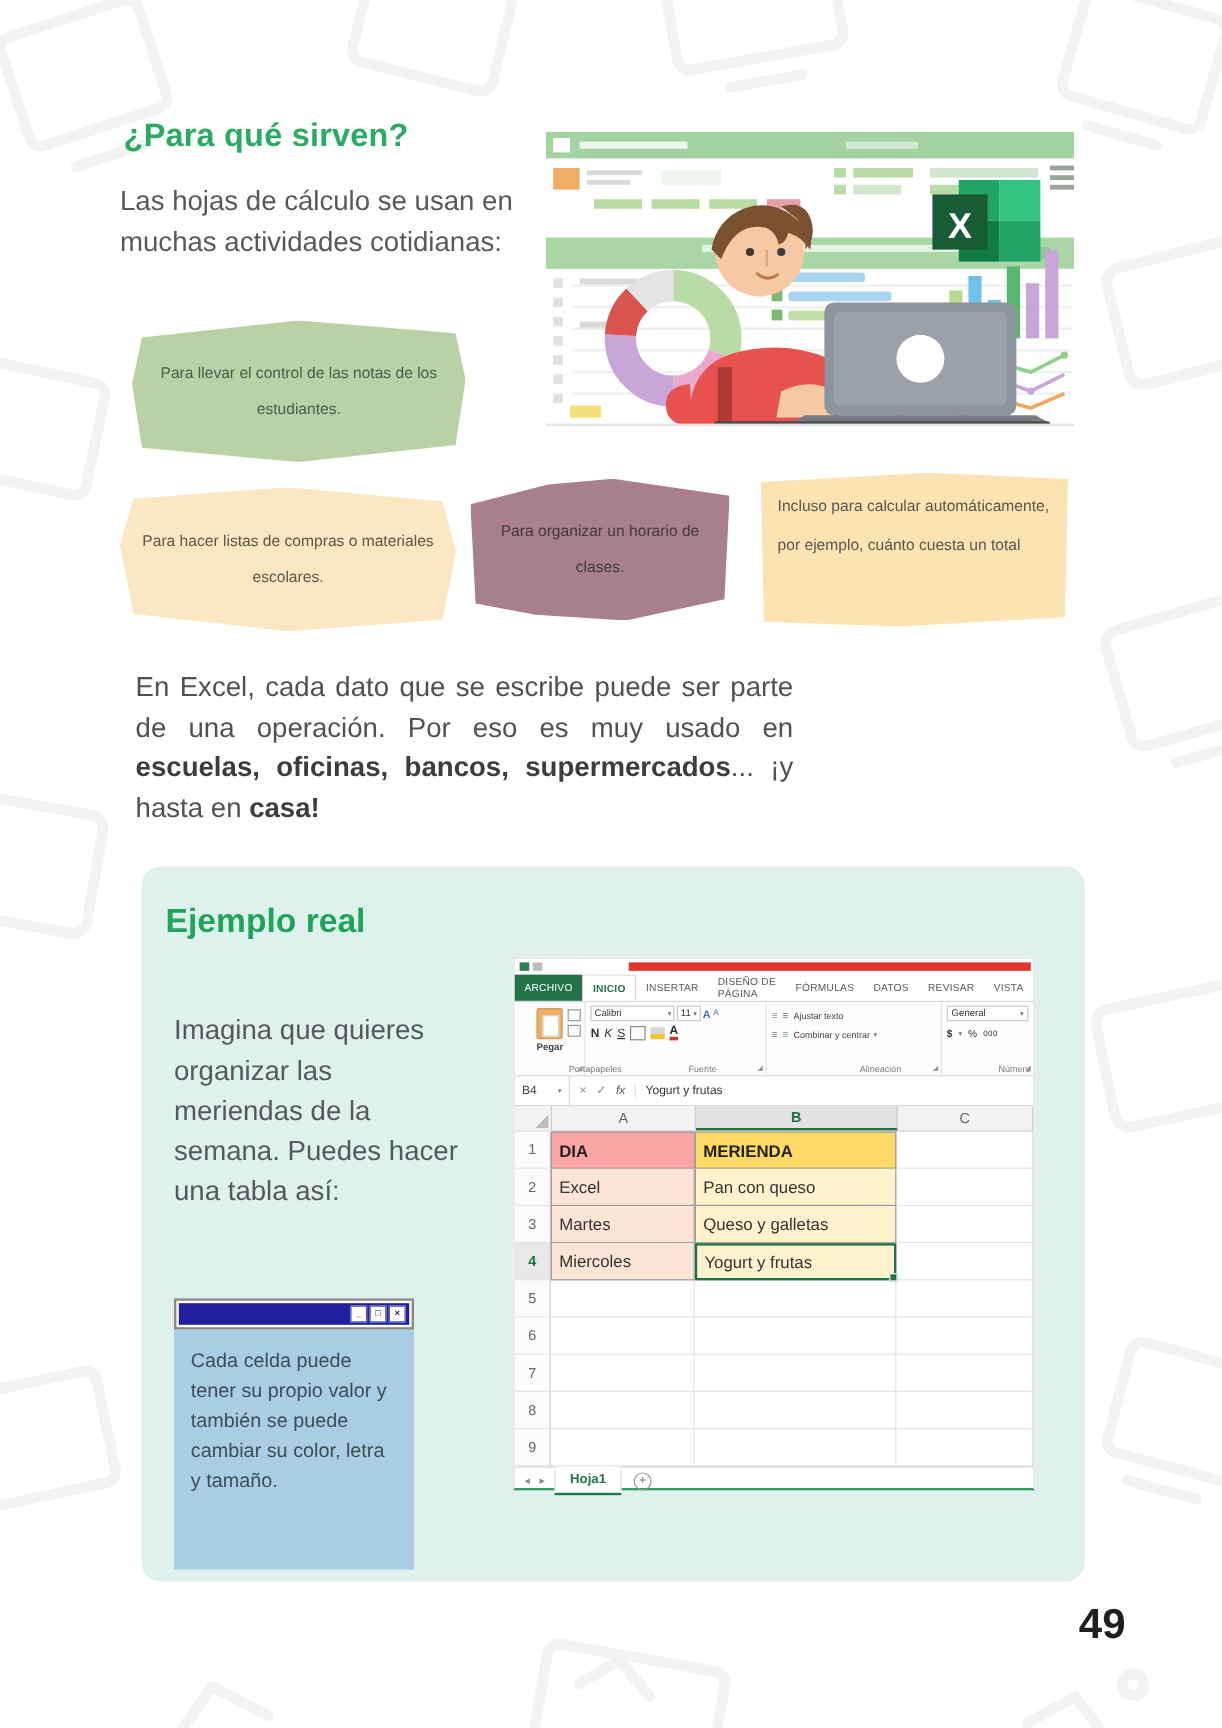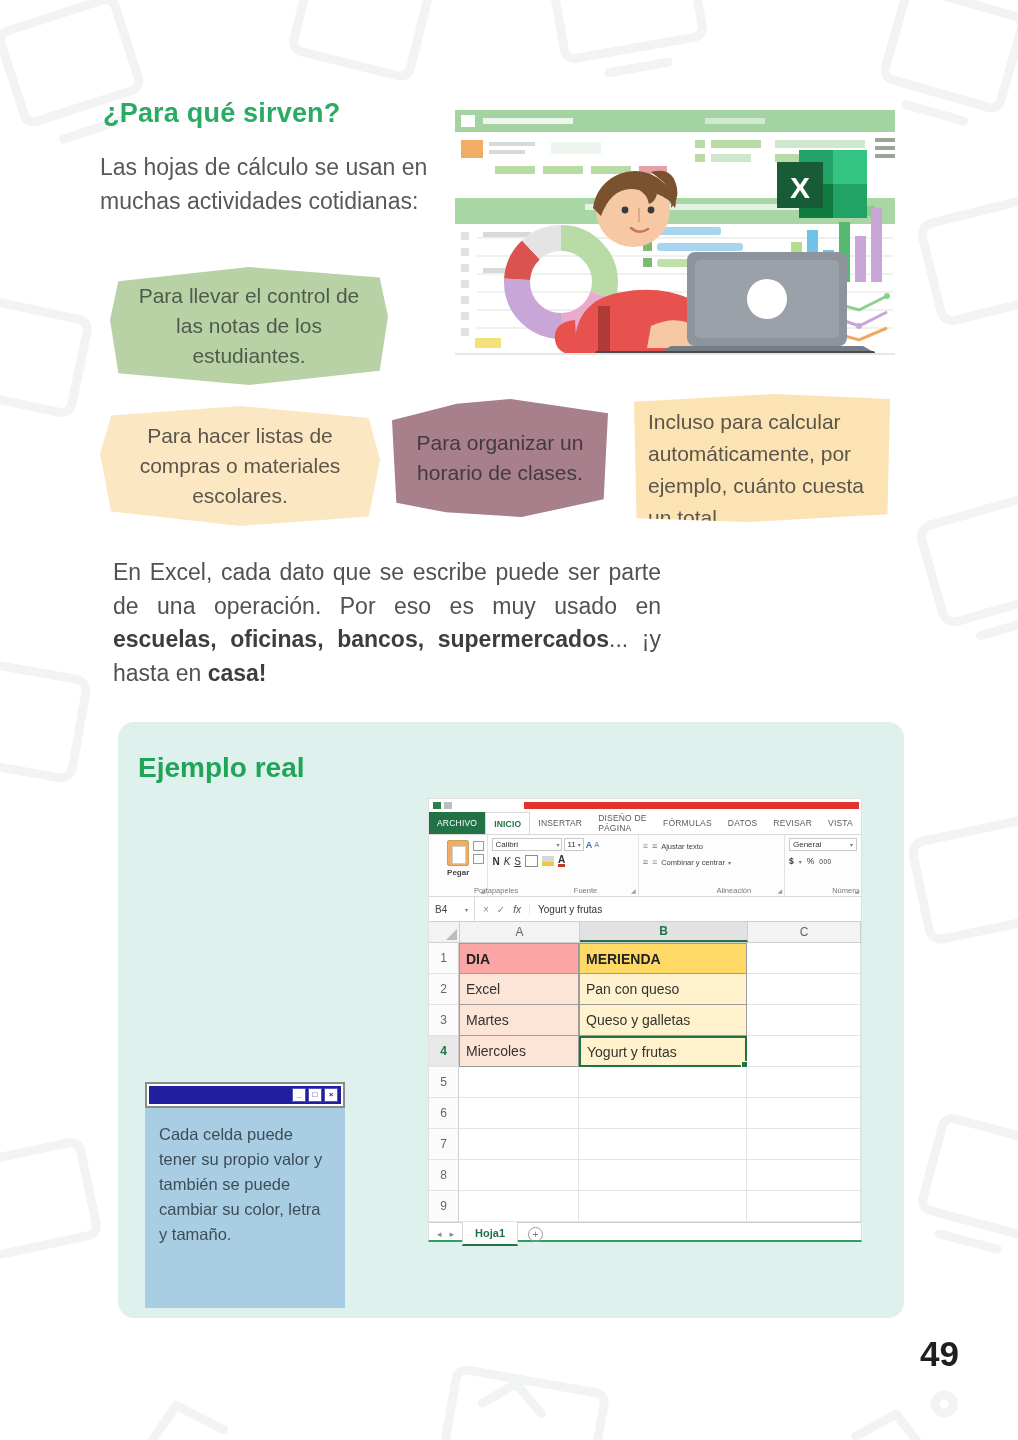--- a/index.html
+++ b/index.html
@@ -18,21 +18,21 @@
   .section-title{
     font-size:27px;font-weight:bold;color:#29ab63;letter-spacing:0.2px;
   }
   .intro-text{
     font-size:23px;line-height:34px;color:#56595b;
   }
 
   
   .callout{
     display:flex;align-items:center;justify-content:center;
-    text-align:center;font-size:21px;line-height:30px;padding:10px 14px;
+    text-align:center;font-size:13px;line-height:30px;padding:10px 14px;
     box-sizing:border-box;
   }
   .callout-green{
     background:#b9d2a5;color:#4c5c4c;
     clip-path:polygon(0% 45%,3% 12%,50% 0%,97% 9%,100% 42%,97% 88%,50% 100%,3% 90%);
   }
   .callout-cream{
     background:#fbe8c3;color:#5c554a;
     clip-path:polygon(0% 40%,4% 8%,50% 0%,96% 10%,100% 45%,96% 92%,50% 100%,4% 88%);
   }
@@ -346,20 +346,21 @@
   <div class="abs callout callout-mauve" style="left:392px;top:399px;width:216px;height:118px;">
     <span>Para organizar un horario de clases.</span>
   </div>
 
   <div class="abs usage-par" style="left:113px;top:556px;width:548px;">
     <span>En Excel, cada dato que se escribe puede ser parte de una operación. Por eso es muy usado en </span><span class="b">escuelas, oficinas, bancos, supermercados</span><span>... ¡y hasta en </span><span class="b">casa!</span>
   </div>
 
   <div class="abs mint-panel" style="left:118px;top:722px;width:786px;height:596px;"></div>
   <div class="abs example-heading" style="left:138px;top:752px;">Ejemplo real</div>
+  <div class="abs example-text" style="left:145px;top:842px;width:242px;">Imagina que quieres organizar las meriendas de la semana. Puedes hacer una tabla así:</div>
 
   <div class="abs excel" style="left:428px;top:798px;width:434px;height:444px;">
     <div class="xl-topstrip">
       <div class="xl-quick">
           <span></span>
           <span class="g"></span>
         </div>
       <div class="xl-redbar"></div>
     </div>
     <div class="xl-tabs">
@@ -525,15 +526,15 @@
     <div class="win">
       <div class="win-titlebar">
         <div class="win-btn">_</div>
         <div class="win-btn">□</div>
         <div class="win-btn">×</div>
       </div>
     </div>
     <div class="sabias-body">Cada celda puede tener su propio valor y también se puede cambiar su color, letra y tamaño.</div>
   </div>
 
-  <div class="abs page-number" style="left:920px;top:1334px;">49</div>
+  <div class="abs page-number" style="left:899px;top:1334px;">49</div>
 
 </div>
 
 </body></html>

